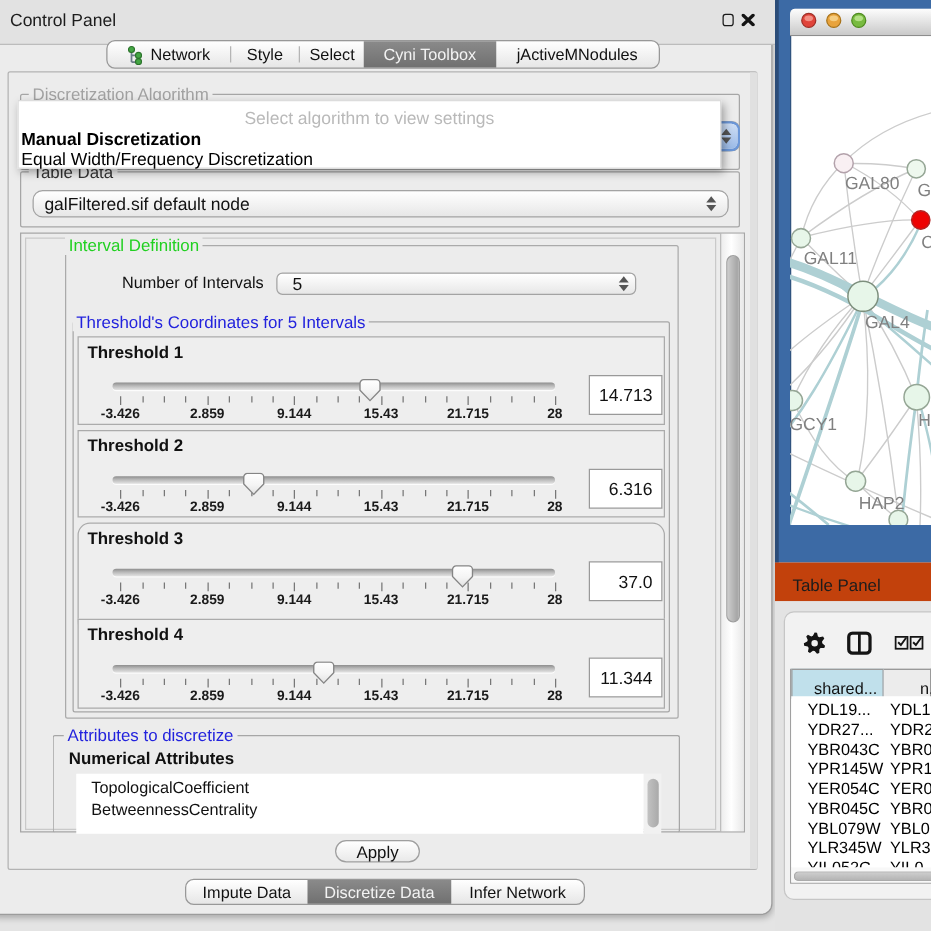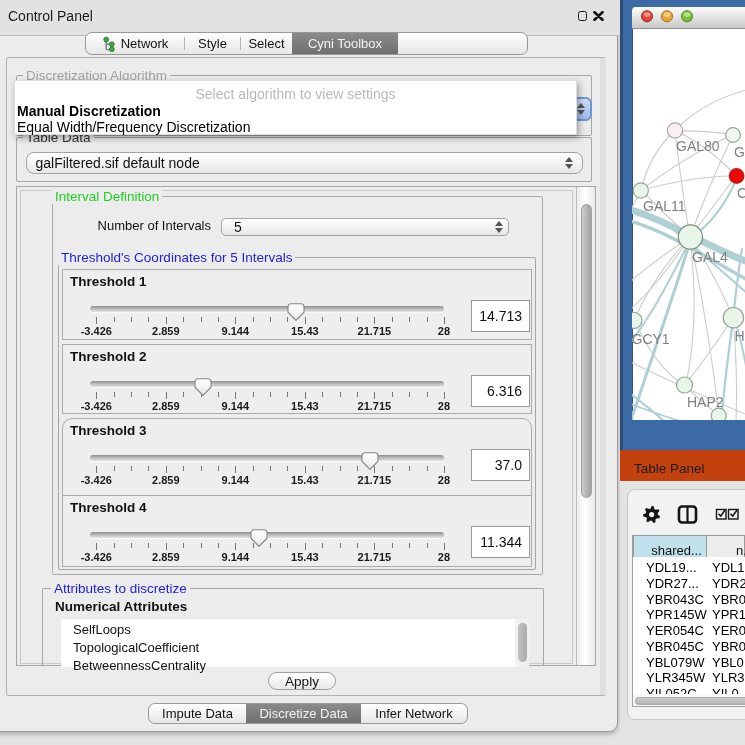--- a/index.html
+++ b/index.html
@@ -114,20 +114,21 @@
     <path d="M 4.2,4 V 13.6 M 4.2,8.3 H 8.6 M 4.2,13.6 H 8.6" stroke="#6b7b88" stroke-width="1.4" fill="none"></path>
     <circle cx="4.2" cy="3.6" r="2.4" fill="#44a644" stroke="#2a722a" stroke-width="0.9"></circle>
     <circle cx="9.8" cy="8.3" r="2.4" fill="#44a644" stroke="#2a722a" stroke-width="0.9"></circle>
     <circle cx="9.8" cy="13.3" r="2.4" fill="#44a644" stroke="#2a722a" stroke-width="0.9"></circle>
   </svg>Network</div>
   <div class="sep"></div>
   <div class="tb" style="width:55px;">Style</div>
   <div class="sep"></div>
   <div class="tb" style="width:51px;">Select</div>
   <div class="tb sel" style="width:106px;">Cyni Toolbox</div>
+  <div class="tb" style="width:131px;">jActiveMNodules</div>
 </div>
 
 <div id="content"></div>
 
 <div class="group" style="left:16px; top:75px; width:576px; height:61px;"></div>
 <div class="glabel" style="left:23px; top:68px; color:#a2a2a2;">Discretization Algorithm</div>
 <div class="combo" style="left:26px; top:97px; width:566px; height:24px;"></div>
 <div style="position:absolute; left:560px; top:97px; width:32px; height:24px; border:1px solid #a3a3a3; border-radius:0 6px 6px 0; background:linear-gradient(#ffffff,#e7e7e7);"></div>
 <div style="position:absolute; left:572px; top:99px; width:18px; height:20px; border-radius:5px; background:linear-gradient(#cfdff5,#9bbbe8); box-shadow:0 0 0 2px #6b97d8;"></div>
 <span class="spin" style="position:absolute; left:576.5px; top:103px; transform:none;"></span>
@@ -328,21 +329,20 @@
           <path d="M 4,0.7 h 10 a 3,3 0 0 1 3,3 v 5.5 l -8,8.3 -8,-8.3 v -5.5 a 3,3 0 0 1 3,-3 z" fill="url(#tg4)" stroke="#858585" stroke-width="1.1"></path>
         </svg></div>
       <div class="sfield" style="top:30px;">11.344</div>
     </div>
   </div>
 
 <div class="group" style="left:42px; top:588px; width:502px; height:78px; border-bottom:none;"></div>
 <div class="glabel" style="left:51px; top:581px; color:#2222dd;">Attributes to discretize</div>
 <div style="position:absolute; left:55px; top:599px; font-size:13.5px; font-weight:bold; color:#111;">Numerical Attributes</div>
 <div id="attrlist" style="left:61px; top:618.5px; width:454px; height:48.5px;">
-  <div>SelfLoops</div>
   <div>TopologicalCoefficient</div>
   <div>BetweennessCentrality</div>
 </div>
 <div style="position:absolute; left:515px; top:618.5px; width:14px; height:48.5px; background:#f1f1f1;"></div>
 <div style="position:absolute; left:518px; top:623px; width:9px; height:39px; border-radius:4.5px; background:linear-gradient(90deg,#c2c2c2,#a9a9a9);"></div>
 
 <div id="apply" style="left:268px; top:672px; width:68px; height:18px; line-height:17px;">Apply</div>
 
 <div class="pill" style="left:148px; top:703px; width:320px; height:21px;">
   <div class="tb" style="width:97px;">Impute Data</div>

